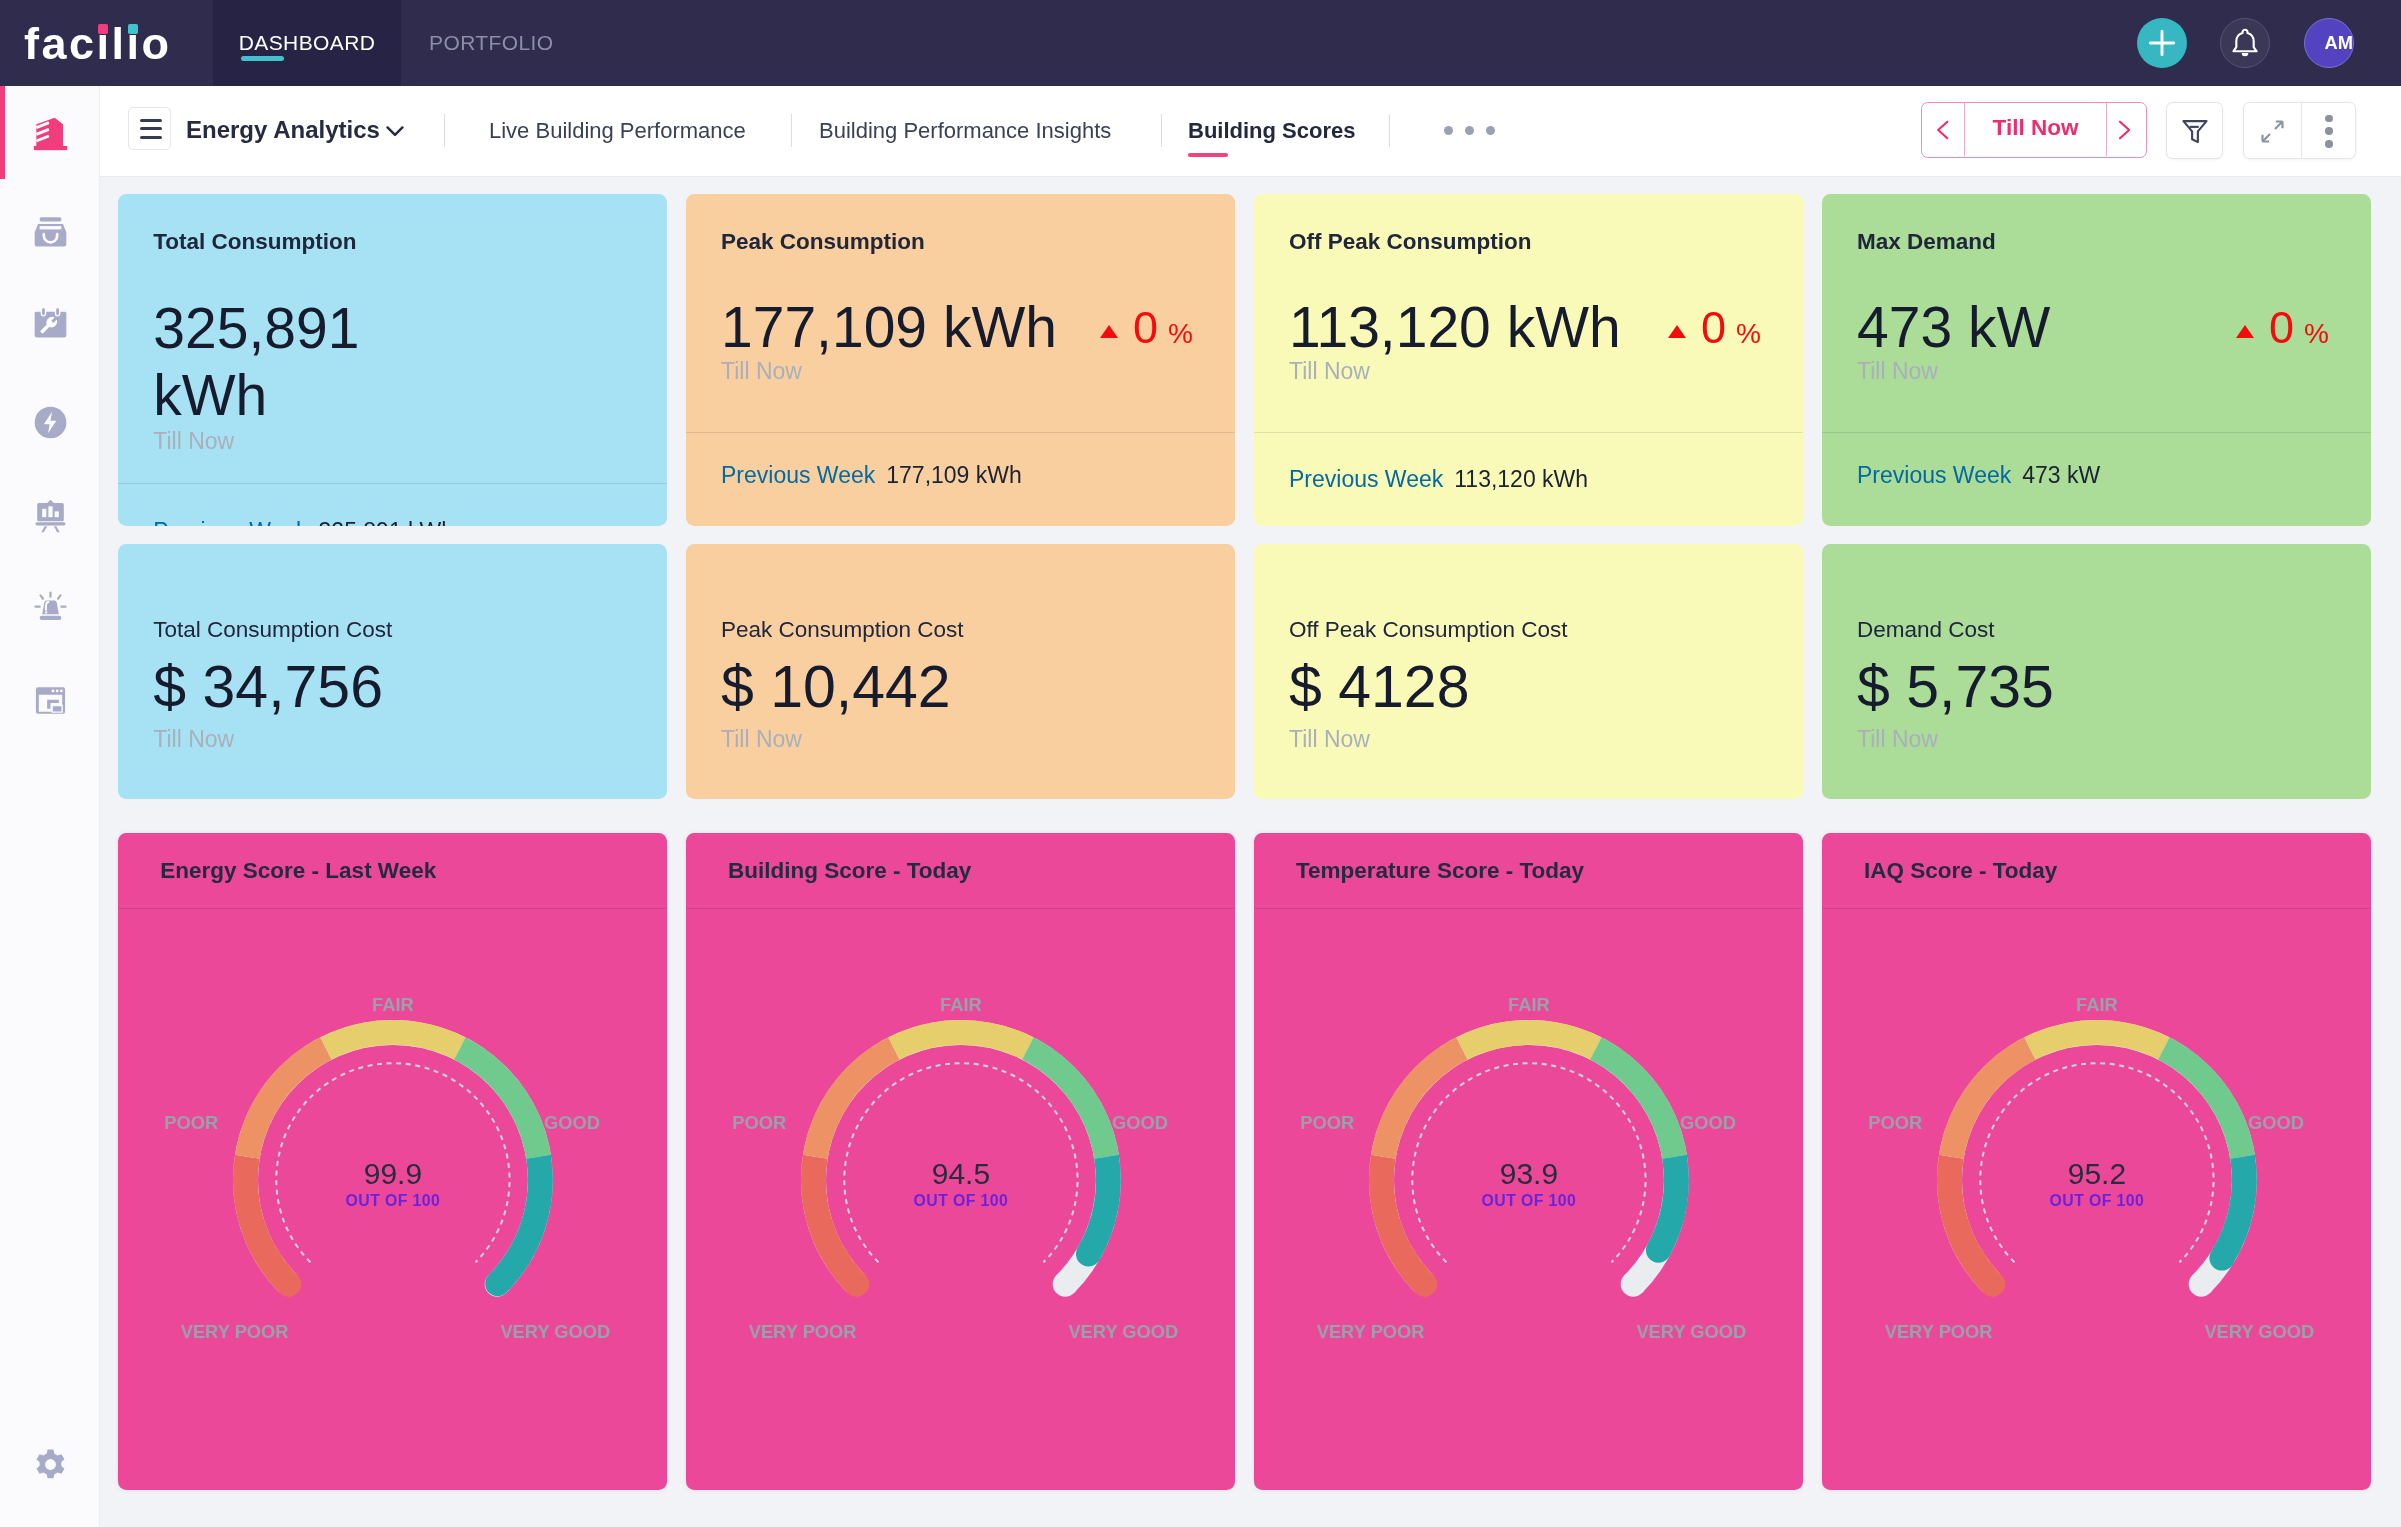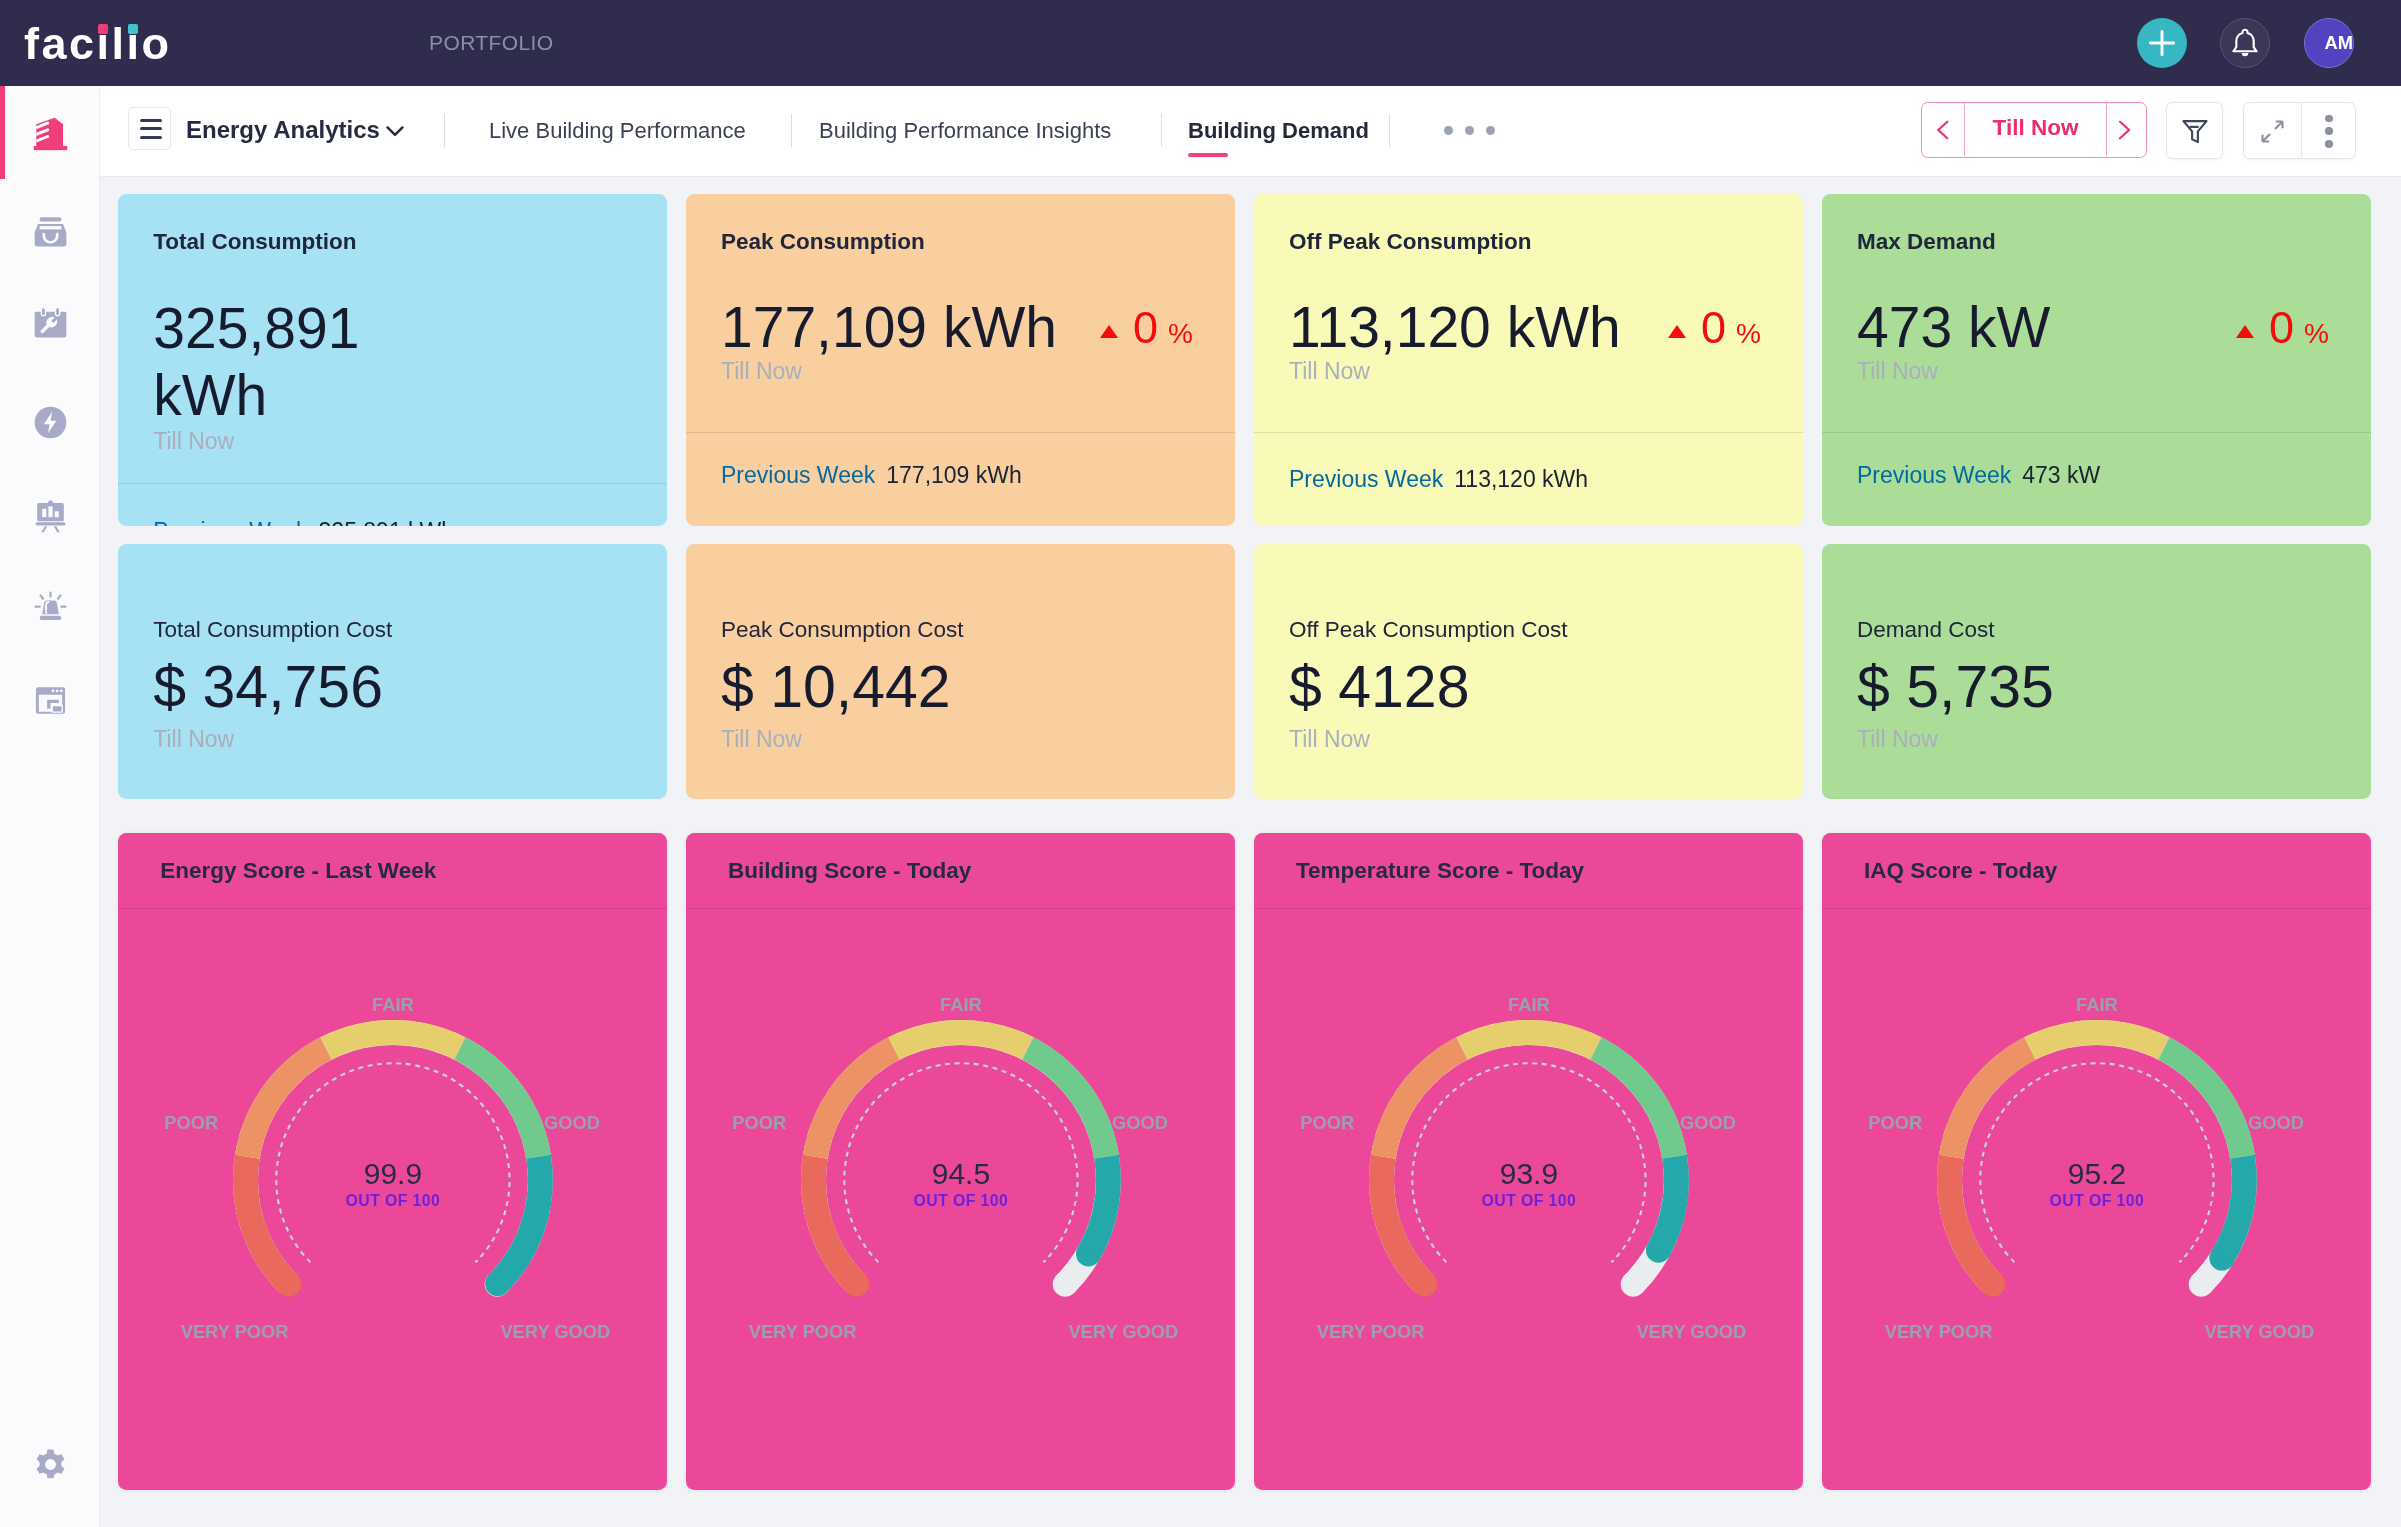--- a/index.html
+++ b/index.html
@@ -51,20 +51,21 @@
 .gwrap{position:absolute;left:0;top:75px}
 .glbl{font-family:"Liberation Sans",sans-serif;font-weight:bold;font-size:22px;fill:#9aa1ad}
 .gval{font-family:"Liberation Sans",sans-serif;font-size:36px;fill:#272c3f}
 .gout{font-family:"Liberation Sans",sans-serif;font-size:19px;font-weight:bold;fill:#6d21dd;letter-spacing:.5px}
 </style></head><body>
 
 <div id="topbar">
 <div id="logo">facılıo</div>
 <div class="ldot" style="left:98px;top:24px;background:#f23d7c"></div>
 <div class="ldot" style="left:128px;top:24px;background:#3fc3cd"></div>
+<div id="dtab">DASHBOARD<div class="ul"></div></div>
 <div id="ptab">PORTFOLIO</div>
 <div class="circ" style="left:2137px;background:#36b7c1"><svg width="50" height="50" viewBox="0 0 60 60">
         <path d="M30 16 V44 M16 30 H44" stroke="#fff" stroke-width="3.5" stroke-linecap="round"></path>
       </svg></div>
 <div class="circ" style="left:2220px;background:#3a3757;border:0.8px solid #565374"><svg width="48" height="48" viewBox="0 0 58 58">
         <path d="M29 13 a3 3 0 0 1 3 3 v1 a10.5 10.5 0 0 1 7.5 10 v7 l3.5 5 h-28 l3.5 -5 v-7 a10.5 10.5 0 0 1 7.5 -10 v-1 a3 3 0 0 1 3 -3 z" fill="none" stroke="#fff" stroke-width="2.6" stroke-linejoin="round"></path>
         <path d="M25 41 a4 4 0 0 0 8 0" fill="#fff"></path>
       </svg></div>
 <div class="circ" style="left:2304px;background:#5343c0;border:0.8px solid #7b6fd0;color:#fff;font-size:18.3px;font-weight:bold;text-align:right;line-height:48px">AM</div>
 </div>
@@ -140,21 +141,21 @@
     </div>
 <div class="htitle">Energy Analytics</div>
 <svg style="position:absolute;left:285px;top:39px" width="20" height="13.3" viewBox="0 0 24 16">
       <path d="M3 3 L12 12 L21 3" fill="none" stroke="#262b42" stroke-width="3" stroke-linecap="round" stroke-linejoin="round"></path>
     </svg>
 <div class="hsep" style="left:344px"></div>
 <div class="htab" style="left:389px">Live Building Performance</div>
 <div class="hsep" style="left:691px"></div>
 <div class="htab" style="left:719px">Building Performance Insights</div>
 <div class="hsep" style="left:1061px"></div>
-<div class="htabb" style="left:1088px">Building Demand</div>
+<div class="htabb" style="left:1088px">Building Scores</div>
 <div class="pinkul"></div>
 <div class="hsep" style="left:1289px"></div>
 <div class="hdots">
       <span style="left:1344px"></span>
       <span style="left:1365px"></span>
       <span style="left:1386px"></span>
     </div>
 <div class="pbtn" style="left:1821px;width:226px">
       <svg style="position:absolute;left:11.7px;top:16.7px" width="18.3" height="20" viewBox="0 0 22 24">
         <path d="M16 2 L5 12 L16 22" fill="none" stroke="#ee2d6e" stroke-width="2.6" stroke-linecap="round" stroke-linejoin="round"></path>

